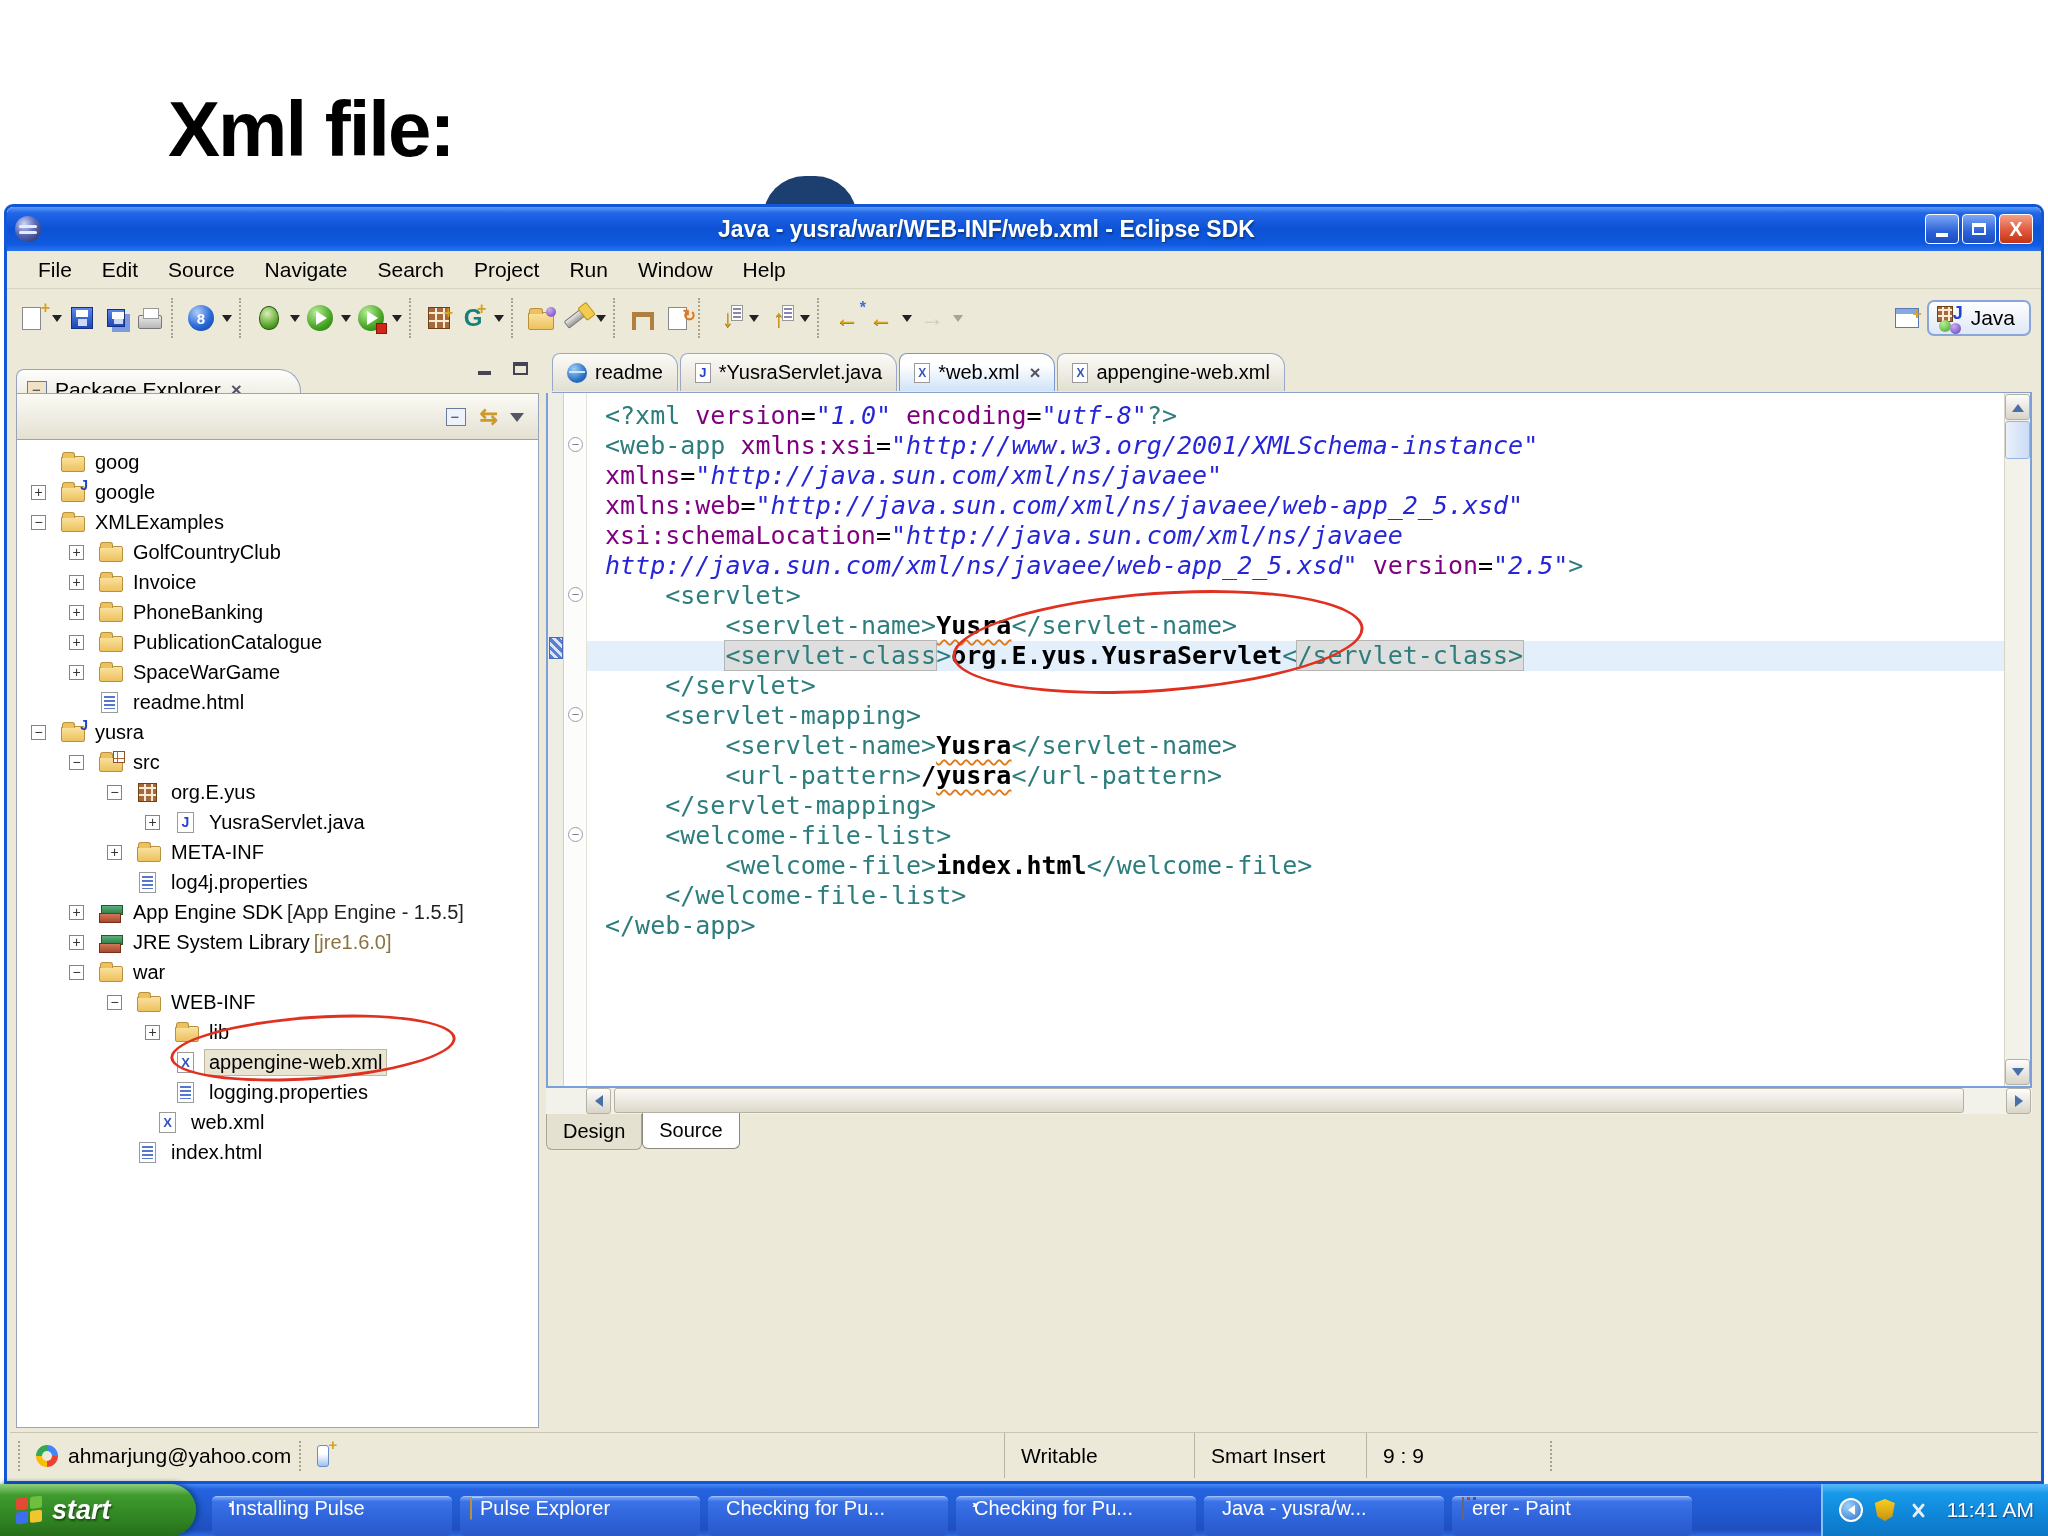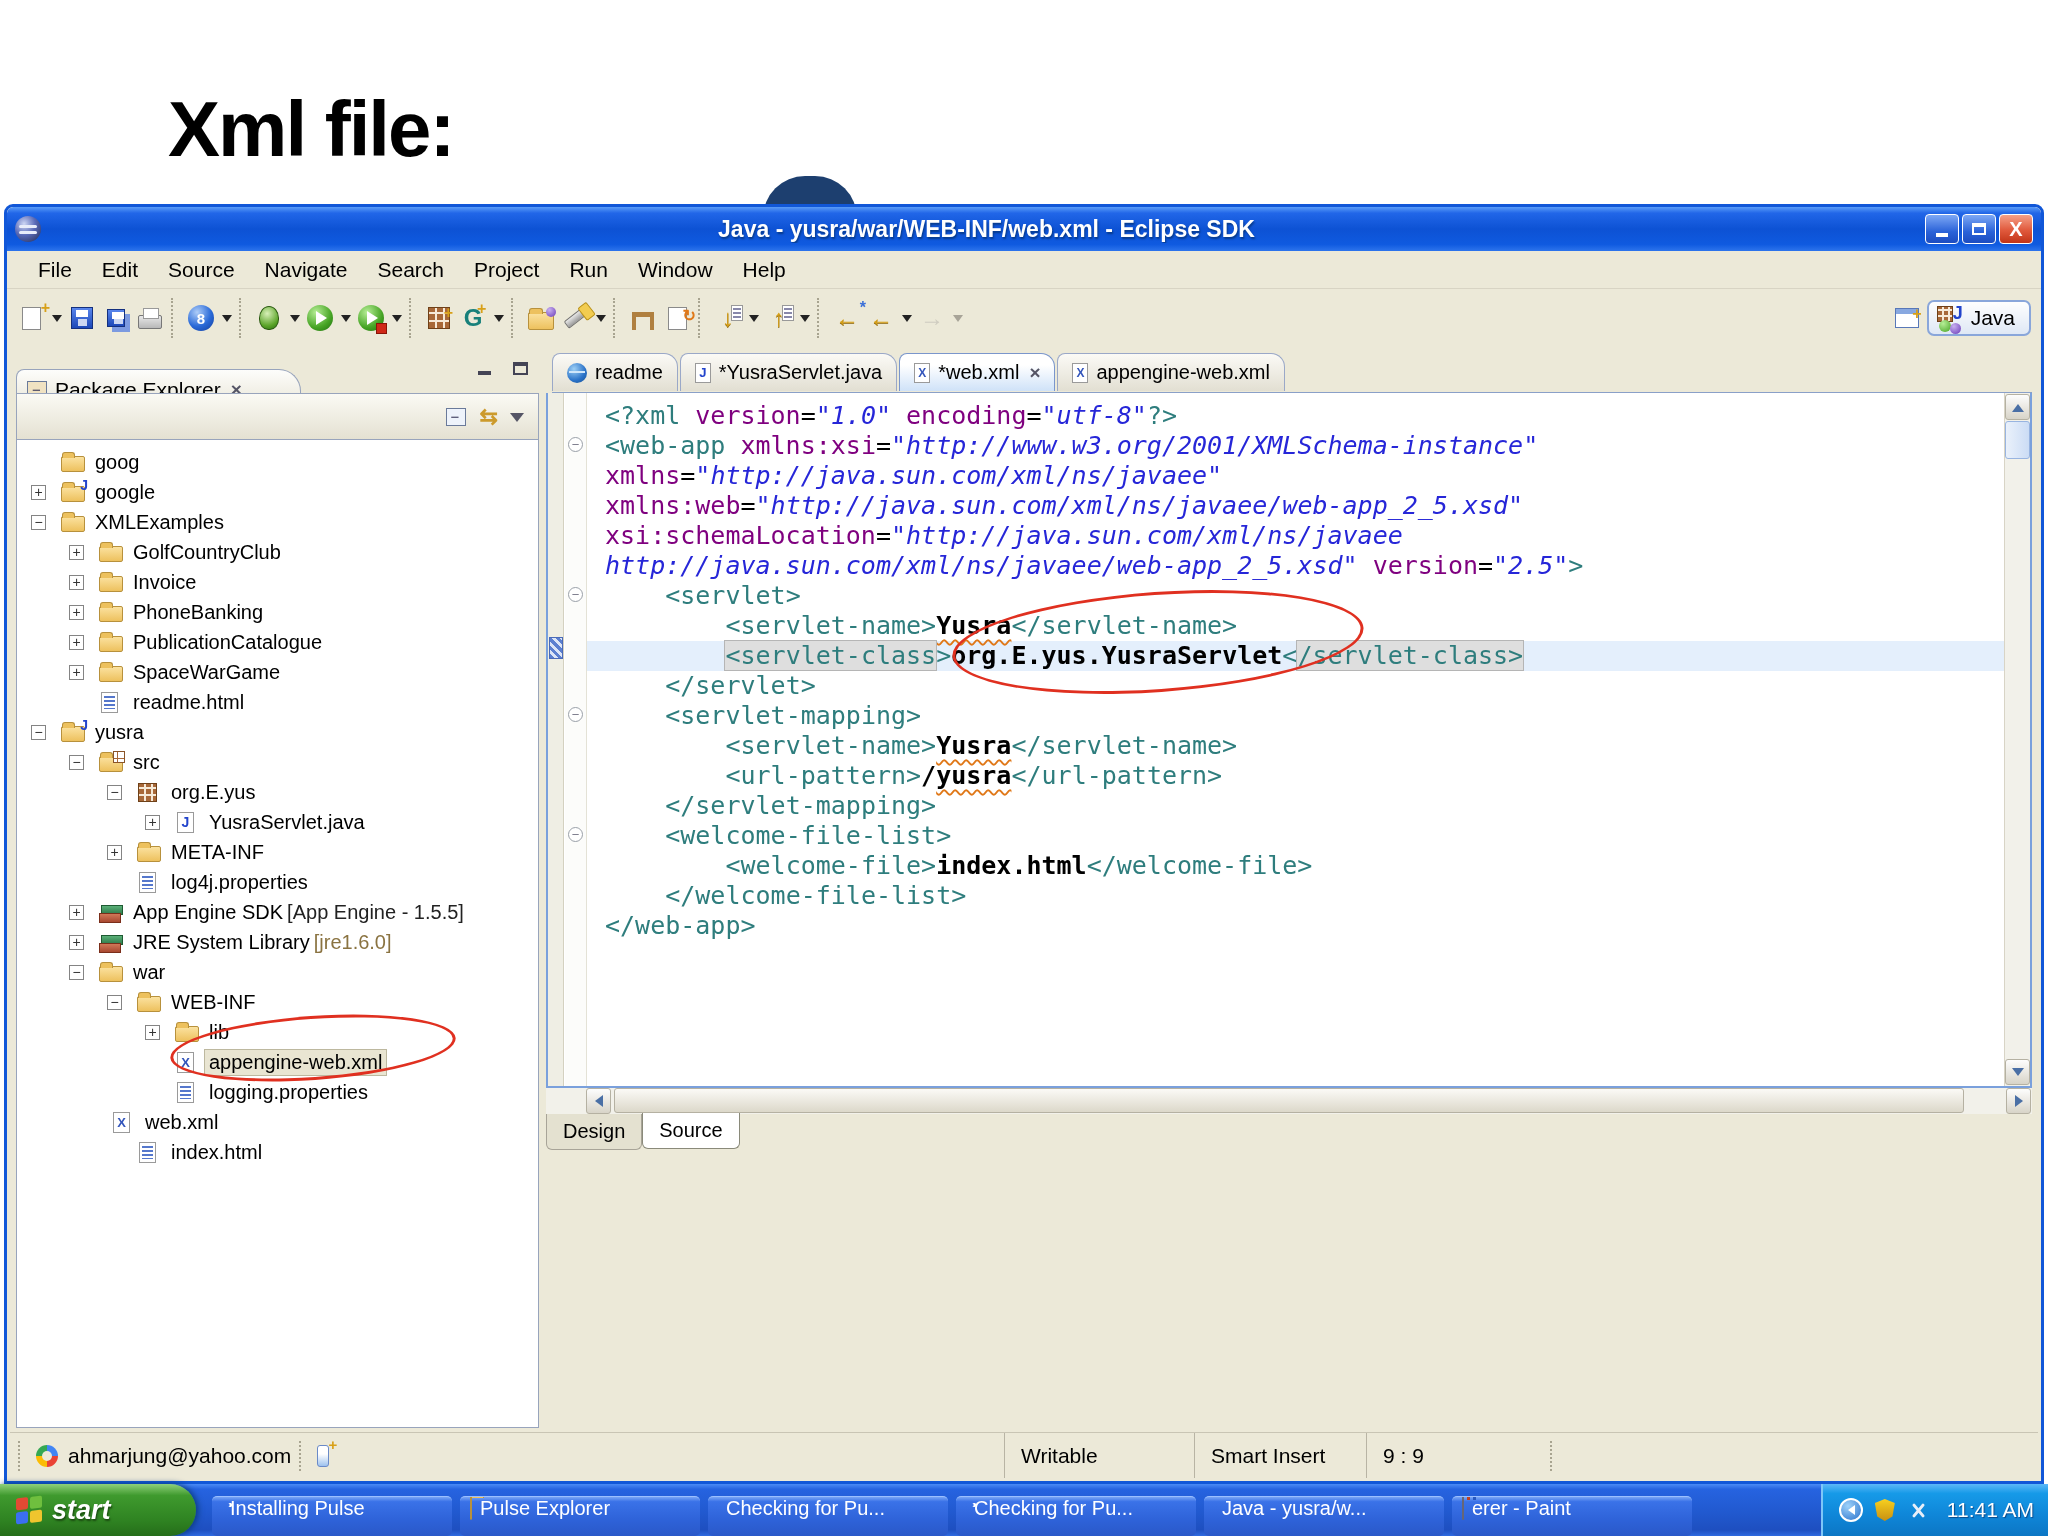--- a/index.html
+++ b/index.html
@@ -613,21 +613,21 @@
                 </span>
                 <span class="tlabel sel">appengine-web.xml</span>
               </div>
               <div class="trow" style="padding-left: 128px;">
                 <span class="texp"></span>
                 <span class="ti">
                   <span class="ti-file"></span>
                 </span>
                 <span class="tlabel">logging.properties</span>
               </div>
-              <div class="trow" style="padding-left: 64px;">
+              <div class="trow" style="padding-left: 110px;">
                 <span class="texp"></span>
                 <span class="ti">
                   <span class="ti-xfile"></span>
                 </span>
                 <span class="tlabel">web.xml</span>
               </div>
               <div class="trow" style="padding-left: 90px;">
                 <span class="texp"></span>
                 <span class="ti">
                   <span class="ti-file"></span>

